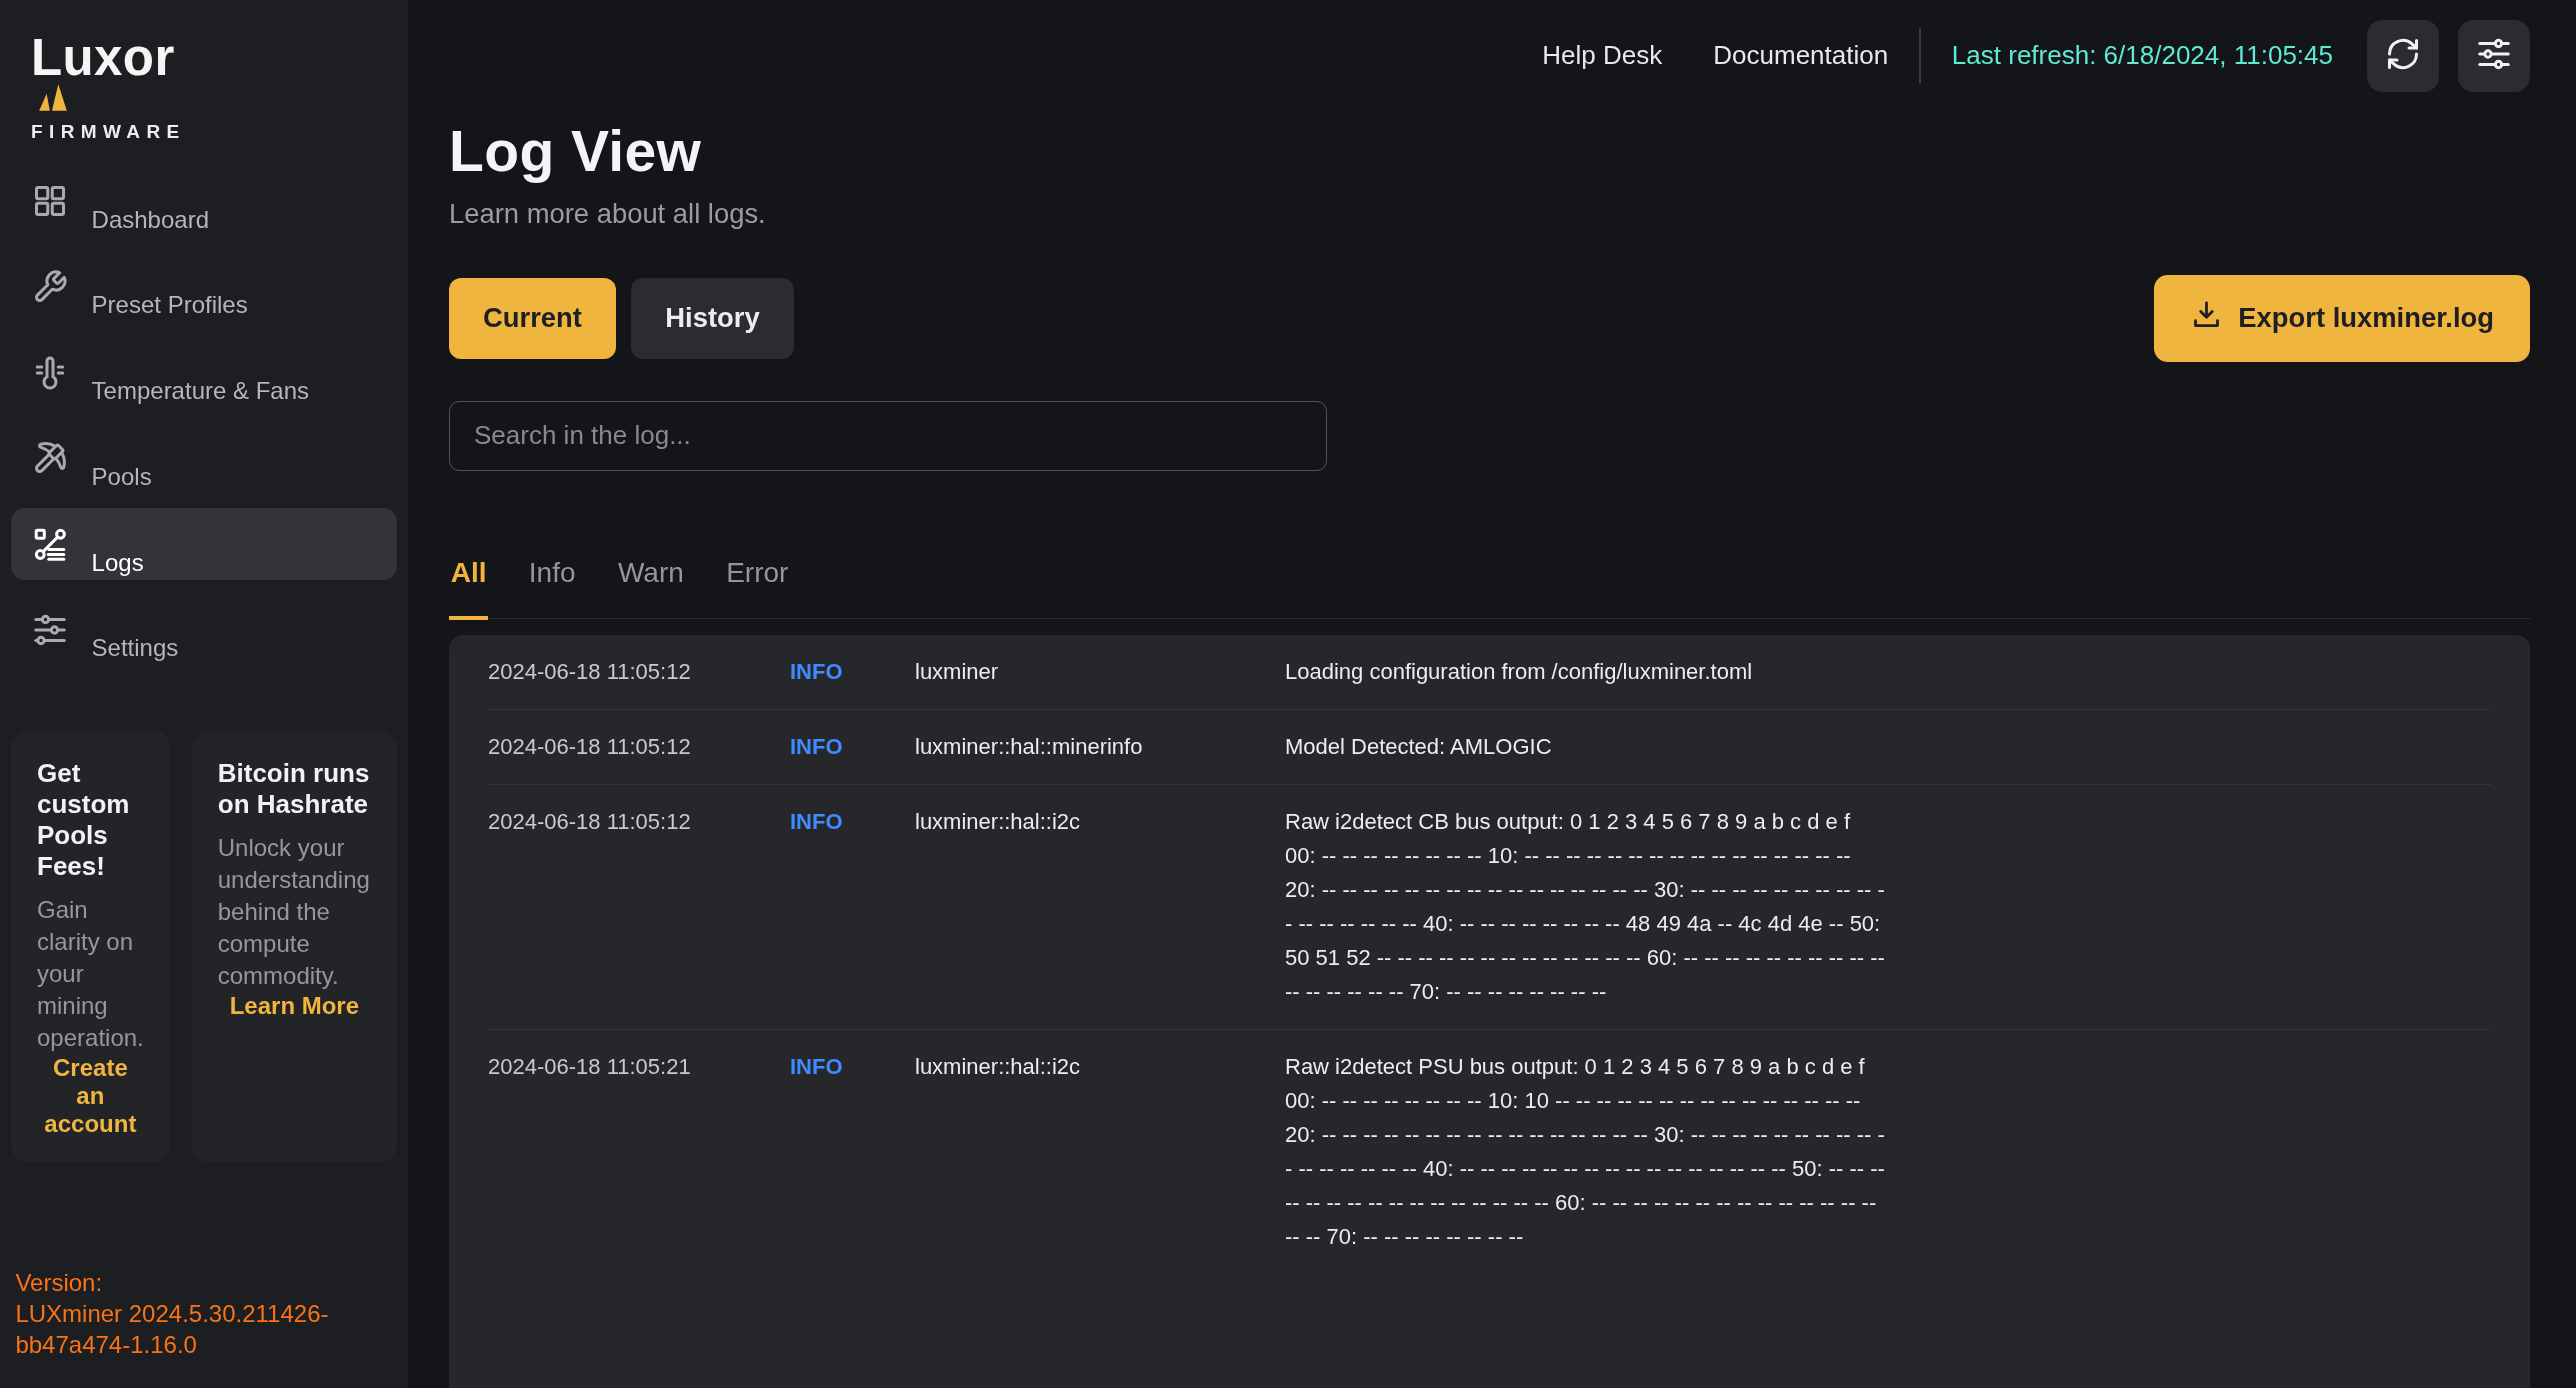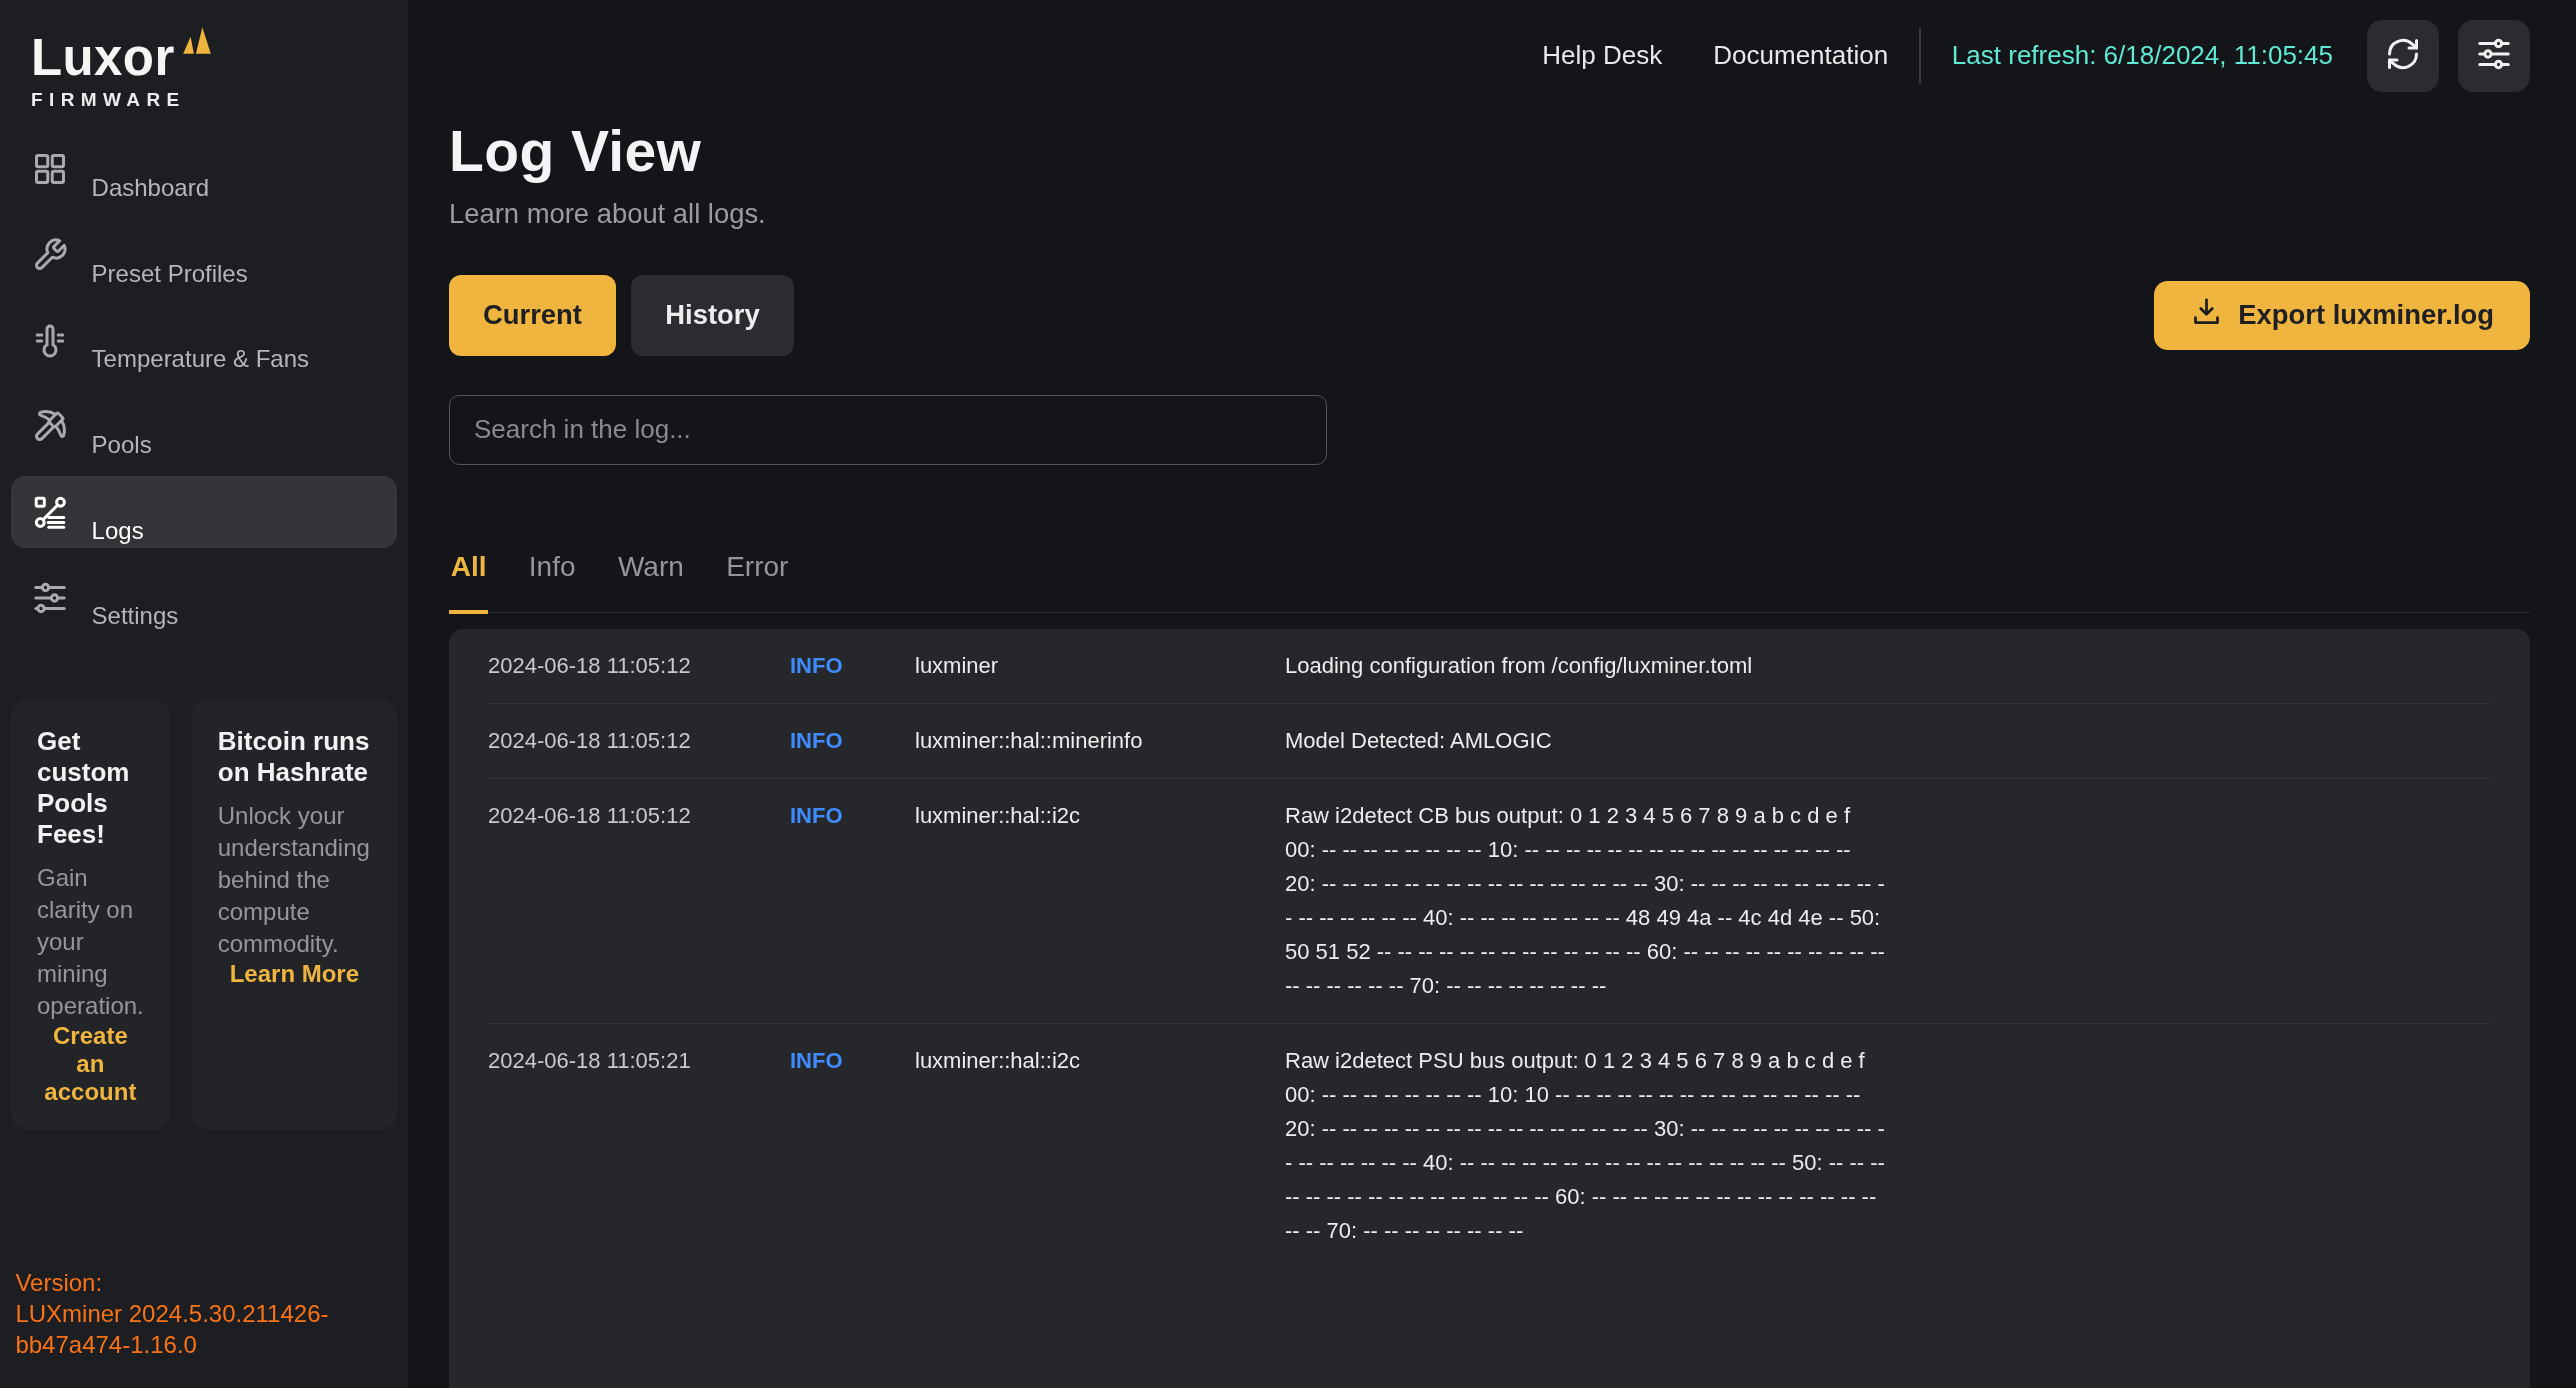--- a/index.html
+++ b/index.html
@@ -3,21 +3,21 @@
 <meta charset="utf-8">
 <style>
   * { box-sizing: border-box; margin: 0; padding: 0; }
   html, body { width: 2576px; height: 1388px; overflow: hidden; background: #141519;
     font-family: "Liberation Sans", sans-serif; }
   .app { display: flex; width: 2576px; height: 1388px; }
 
   
   .sidebar { position: relative; width: 408px; height: 100%; background: #1D1E21; flex: 0 0 408px; }
   .logo-block { padding: 29px 0 0 31px; }
-  .logo-row { display: flex; align-items: flex-start; }
+  .logo-row { display: flex; align-items: flex-start; flex-direction: column; }
   .logo-text { font-size: 51px; font-weight: 700; color: #F5F5F6; letter-spacing: 0.4px; line-height: 57px; }
   .logo-mark { margin: -5.1px 0 0 3.4px; }
   .logo-sub { margin-top: 3.4px; font-size: 19px; font-weight: 700; color: #EDEDEF; letter-spacing: 6.4px; }
   .nav { margin-top: 22px; padding: 0 11px; display: flex; flex-direction: column; gap: 13.7px; }
   .nav-item { display: flex; align-items: center; height: 72px; padding-left: 20.6px; gap: 24px;
     border-radius: 13.7px; color: #B5B6BA; cursor: pointer; }
   .nav-item .nav-icon { width: 36px; height: 36px; color: #A9AAAE; display: flex; align-items: center; justify-content: center; }
   .nav-item .nav-icon svg { width: 36px; height: 36px; }
   .nav-label { font-size: 24px; margin-top: 37px; }
   .nav-item.active { background: #323438; color: #FFFFFF; }
@@ -46,21 +46,21 @@
   .icon-btn svg { width: 36px; height: 36px; }
 
   .page-title { margin-top: 6.9px; font-size: 57px; font-weight: 700; color: #F4F4F6; letter-spacing: 0.4px; }
   .page-subtitle { margin-top: 13.7px; font-size: 27.4px; color: #9B9CA1; }
 
   .actions-row { margin-top: 45px; display: flex; align-items: center; justify-content: space-between; }
   .view-tabs { display: flex; gap: 15.4px; }
   .view-tab { height: 81px; padding: 16px 34px; border-radius: 12px; border: none; font-size: 27.4px;
     font-weight: 600; font-family: inherit; background: #2B2C2F; color: #EDEDEF; cursor: pointer; }
   .view-tab.active { background: #F0B53E; color: #1E1F22; }
-  .export-btn { height: 69px; padding: 0 36px; border-radius: 13.7px; border: none; background: #F0B53E;
+  .export-btn { height: 87px; padding: 0 36px; border-radius: 13.7px; border: none; background: #F0B53E;
     color: #1E1F22; font-size: 27.4px; font-weight: 700; font-family: inherit; display: flex;
     align-items: center; gap: 15.4px; cursor: pointer; }
   .export-btn svg { width: 33px; height: 33px; }
 
   .search-input { margin-top: 39px; display: block; width: 878px; height: 70px; background: transparent;
     border: 1.7px solid #54555A; border-radius: 10.3px; padding: 0 24px; font-size: 26px; color: #E8E8EA;
     font-family: inherit; outline: none; }
   .search-input::placeholder { color: #898A90; }
 
   .filter-tabs { margin-top: 86px; display: flex; gap: 39px; border-bottom: 1.7px solid #2B2C2F; }

